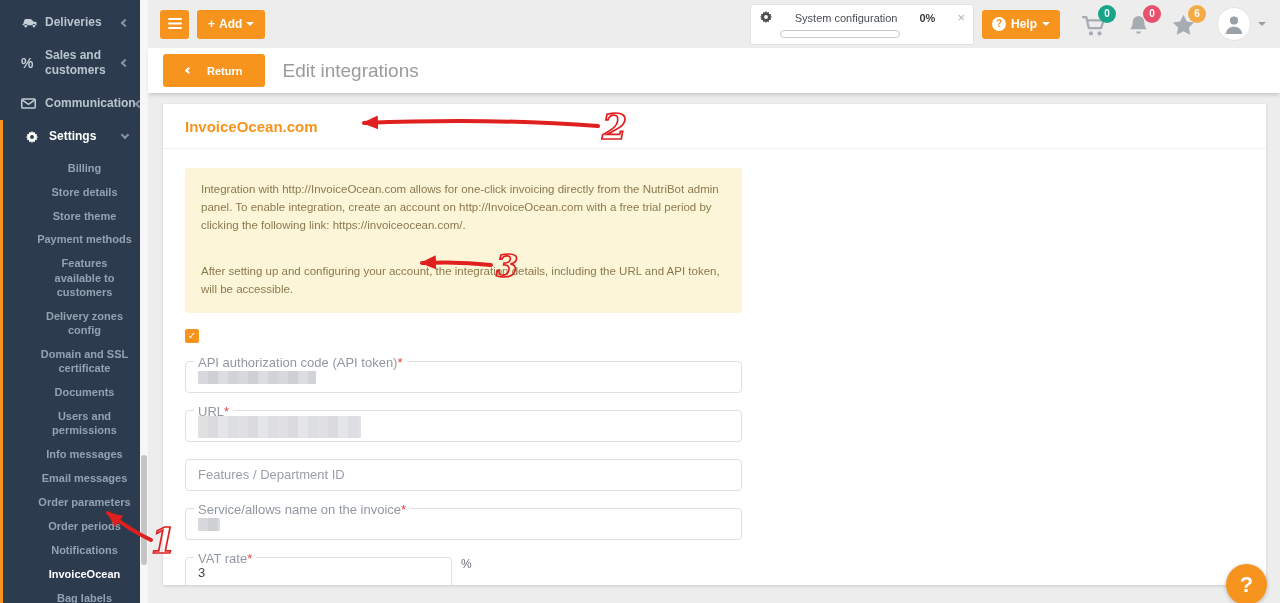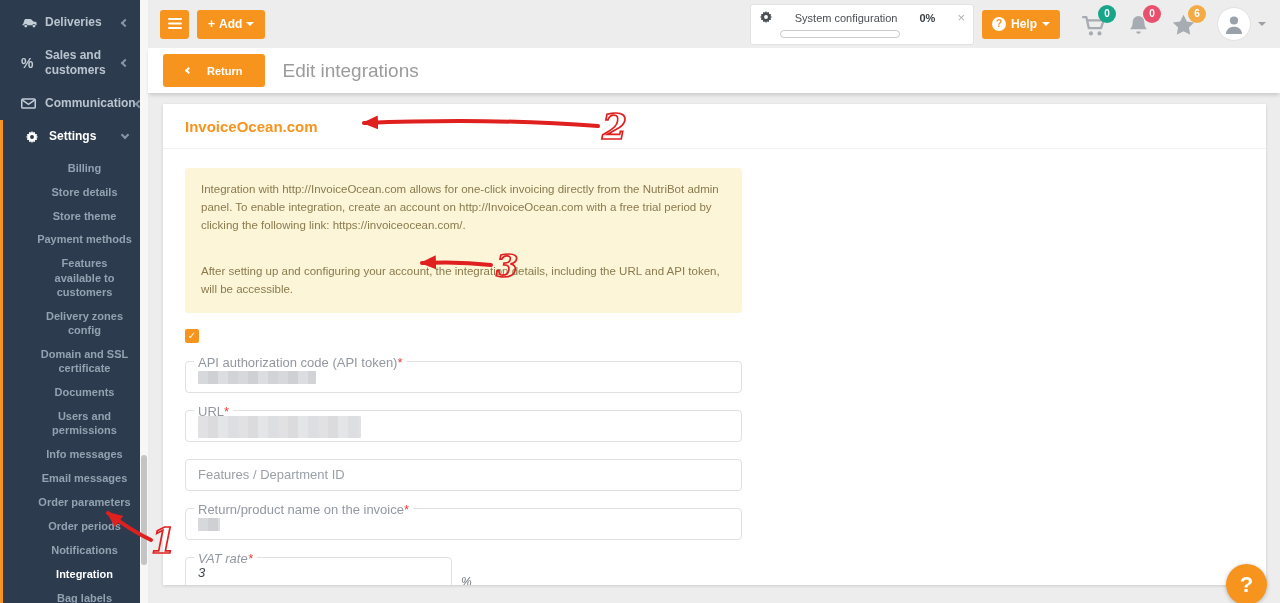--- a/index.html
+++ b/index.html
@@ -83,21 +83,21 @@
   .req { color:#e5433e; }
   .field-value { line-height:30px; padding-left:12px; font-size:13px; color:#43474d; }
   .field-placeholder { color:#9aa0a8; }
   .redact { position:absolute; left:12px; border-radius:1px;
             background-image:linear-gradient(90deg,#d7d8db 0 10px,#cfd0d4 10px 20px,#dcdde0 20px 30px,#d2d3d7 30px 40px);
             background-size:40px 100%; }
   .redact-api { top:9px; height:13px; width:118px; }
   .redact-url { top:5px; height:22px; width:163px; opacity:.75; }
   .redact-service { top:9px; height:13px; width:22px; }
 
-  .row { display:flex; align-items:flex-end;font-style:italic; }
+  .row { display:flex; align-items:flex-start; }
   .field-small { width:267px; }
   .suffix { margin-left:9px; font-size:12px; color:#6e7378; }
 
   
   .annotations { position:absolute; left:0; top:0; width:1280px; height:603px; z-index:50; pointer-events:none; }
   .ann-num { font-family:"DejaVu Serif",serif; font-style:italic; font-weight:bold; fill:none; stroke:#e01f1f; stroke-width:1.7px; }
 
   .help-fab { position:absolute; right:13px; bottom:-2px; width:41px; height:41px; border-radius:50%; background:#f7941e; color:#fff; font-size:22px; font-weight:bold; display:flex; align-items:center; justify-content:center; z-index:60; cursor:pointer; box-shadow:0 1px 4px rgba(0,0,0,.25); }
 </style>
 </head>
@@ -156,21 +156,21 @@
           <div class="sub-item">Features available to customers</div>
           <div class="sub-item">Delivery zones config</div>
           <div class="sub-item">Domain and SSL certificate</div>
           <div class="sub-item">Documents</div>
           <div class="sub-item">Users and permissions</div>
           <div class="sub-item">Info messages</div>
           <div class="sub-item">Email messages</div>
           <div class="sub-item">Order parameters</div>
           <div class="sub-item">Order periods</div>
           <div class="sub-item">Notifications</div>
-          <div class="sub-item active">Integration</div>
+          <div class="sub-item active">InvoiceOcean</div>
           <div class="sub-item">Bag labels</div>
 
         </div>
       </div>
     </nav>
   </aside>
 
   <div class="scrollstrip">
     <div class="scroll-thumb"></div>
   </div>
@@ -291,21 +291,21 @@
         <div class="field field-gap">
           <span class="field-label"><span>URL</span><span class="req">*</span></span>
           <span class="redact redact-url"></span>
         </div>
 
         <div class="field field-gap">
           <div class="field-value field-placeholder">Features / Department ID</div>
         </div>
 
         <div class="field field-gap">
-          <span class="field-label"><span>Return/product name on the invoice</span><span class="req">*</span></span>
+          <span class="field-label"><span>Service/allows name on the invoice</span><span class="req">*</span></span>
           <span class="redact redact-service"></span>
         </div>
 
         <div class="row field-gap">
           <div class="field field-small">
             <span class="field-label"><span>VAT rate</span><span class="req">*</span></span>
             <div class="field-value">3</div>
           </div>
           <span class="suffix">%</span>
         </div>

